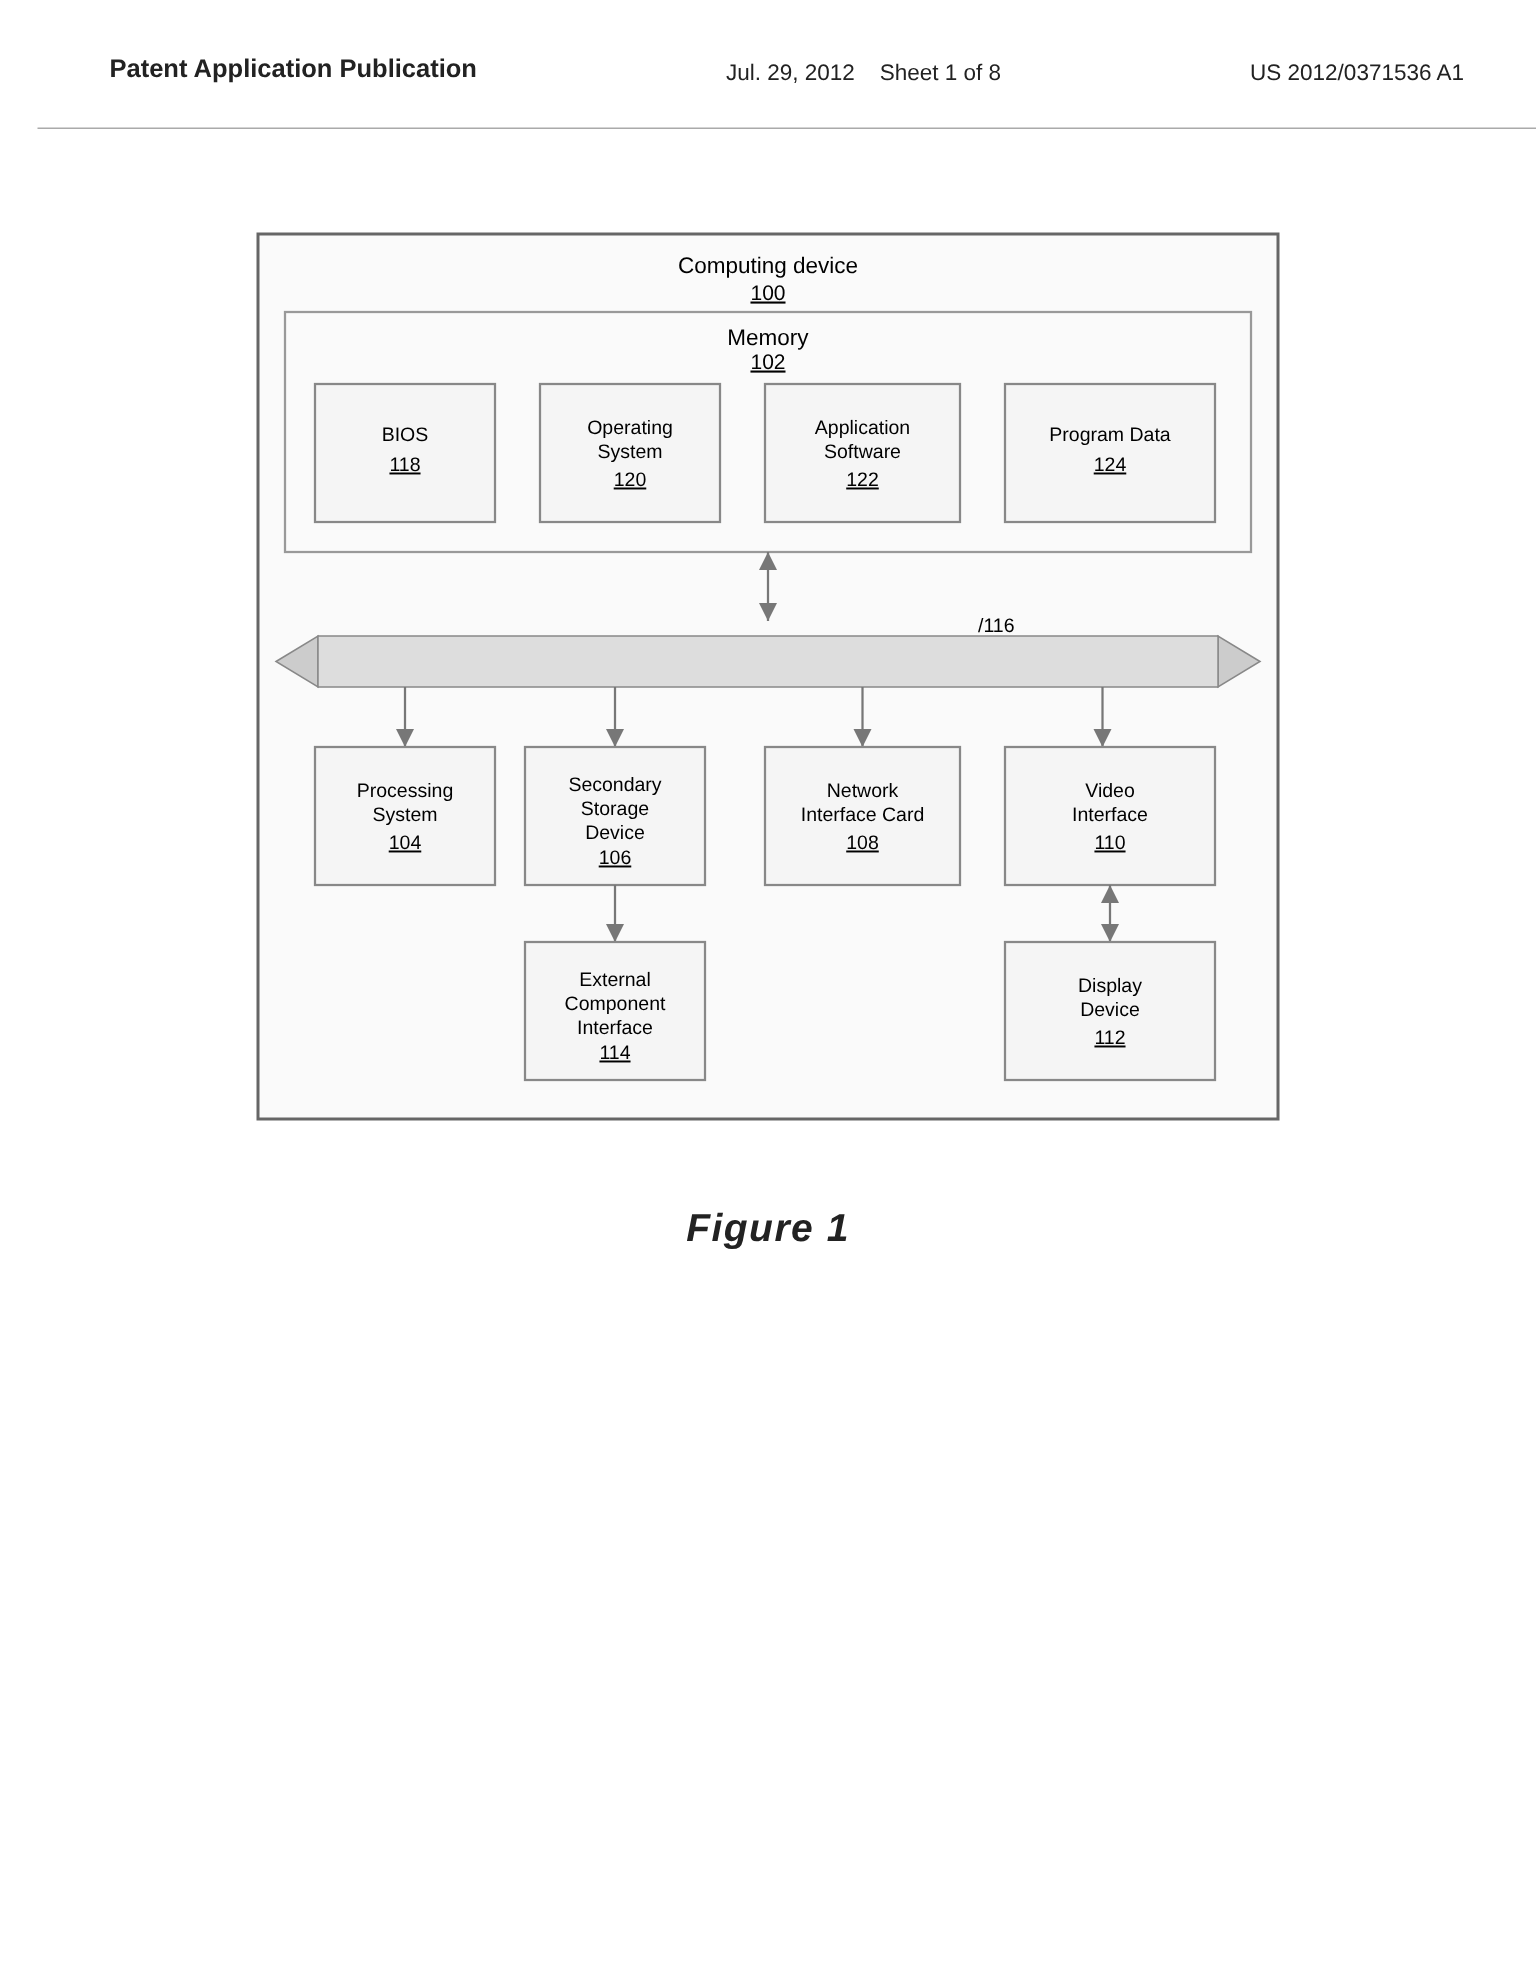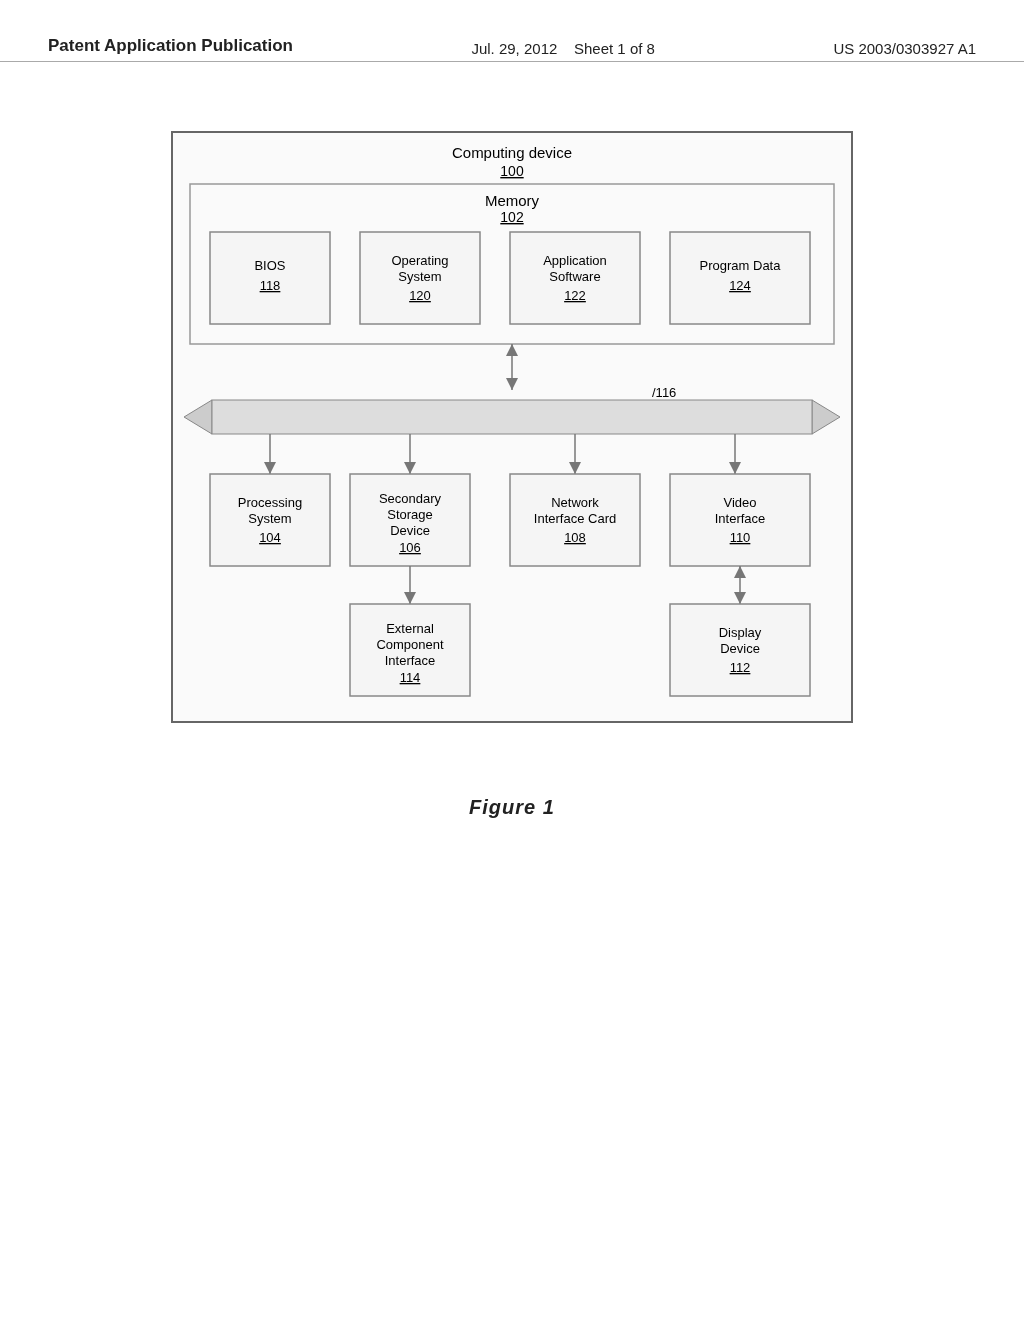--- a/index.html
+++ b/index.html
@@ -10,22 +10,23 @@
       background: #ffffff;
       font-family: 'Times New Roman', Times, serif;
       color: #222;
     }
 
     
     .page-header {
       display: flex;
       justify-content: space-between;
       align-items: flex-start;
-      padding: 36px 48px 4px 48px;
+      padding: 36px 48px 28px 48px;
       border-bottom: 1px solid #aaa;
+      margin-left: 25px;
     }
 
     .header-left {
       font-weight: bold;
       font-size: 17px;
       font-family: Arial, sans-serif;
     }
 
     .header-center {
       text-align: center;
@@ -39,26 +40,26 @@
       font-family: Arial, sans-serif;
       padding-top: 4px;
     }
 
     
     .page-content {
       padding: 60px 80px 40px 80px;
       display: flex;
       flex-direction: column;
       align-items: center;
+      gap: 32px;
     }
 
     
     .figure-caption {
-      margin-top: 50px;
-      font-size: 20px;
+      font-size: 26px;
       font-weight: bold;
       font-style: italic;
       font-family: Arial, sans-serif;
       text-align: left;
       letter-spacing: 1px;
     }
 
     
     .diagram-svg-wrapper {
       width: 700px;
@@ -68,21 +69,21 @@
 </head>
 <body>
 
 <div class="page-header">
   <div class="header-left">Patent Application Publication</div>
   <div class="header-center">
     <span>Jul. 29, 2012</span>
     &nbsp;&nbsp;
     <span>Sheet 1 of 8</span>
   </div>
-  <div class="header-right">US 2003/0303927 A1</div>
+  <div class="header-right">US 2012/0371536 A1</div>
 </div>
 
 <div class="page-content">
 
   <div class="diagram-svg-wrapper">
     <svg width="700" height="620" viewBox="0 0 700 620" xmlns="http://www.w3.org/2000/svg" style="font-family: Arial, sans-serif; font-size: 13px;">
 
       <rect x="10" y="10" width="680" height="590" fill="#fafafa" stroke="#666" stroke-width="2"></rect>
 
       <text x="350" y="36" text-anchor="middle" font-size="15">Computing device</text>

